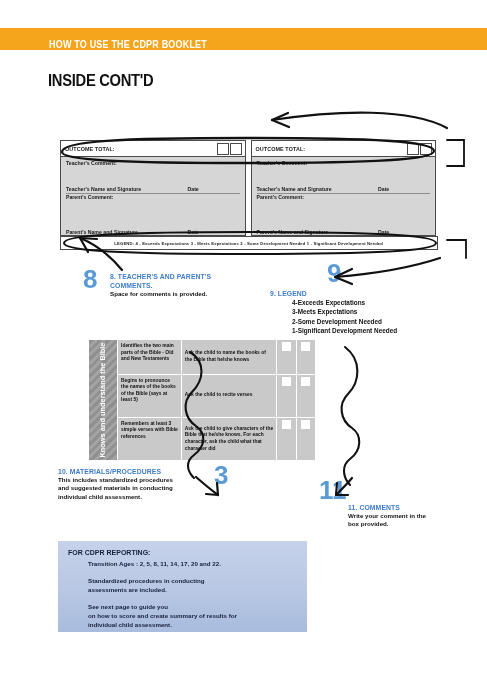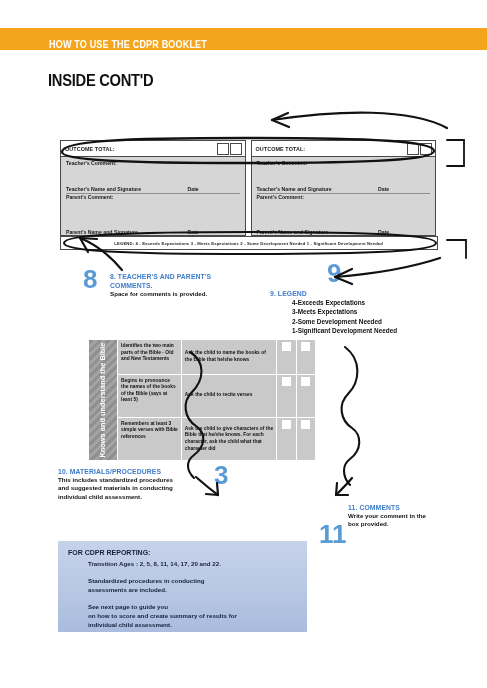--- a/index.html
+++ b/index.html
@@ -83,21 +83,21 @@
   .tbl td{border:1px solid #ffffff;vertical-align:top;padding:3px 3px;
           font-size:4.9px;font-weight:bold;line-height:1.35;color:#111;}
   .tbl td.mid{vertical-align:middle;}
   .boxcol{width:20px;padding:0 !important;}
   .chk{width:9px;height:9px;background:#fff;margin:2px auto;}
 
   
   .c10{position:absolute;left:58px;top:467px;}
   .c10 .num{position:absolute;left:156px;top:-3px;}
   .c11{position:absolute;left:348px;top:503px;}
-  .c11 .num{position:absolute;left:-29px;top:-24px;margin-top:44px;}
+  .c11 .num{position:absolute;left:-29px;top:-24px;}
 
   
   .bluebox{position:absolute;left:58px;top:541px;width:249px;height:91px;
            background:linear-gradient(180deg,#c6d2ea 0%,#b8c7e4 55%,#a9bcdd 100%);}
   .bluebox .hd{font-size:7px;font-weight:bold;color:#14203c;margin:8px 0 0 10px;}
   .bluebox p{font-size:6.2px;font-weight:bold;color:#14203c;margin:4px 0 0 30px;
              line-height:1.45;}
   .bluebox p.tight{margin-top:8px;}
 </style>
 </head>

